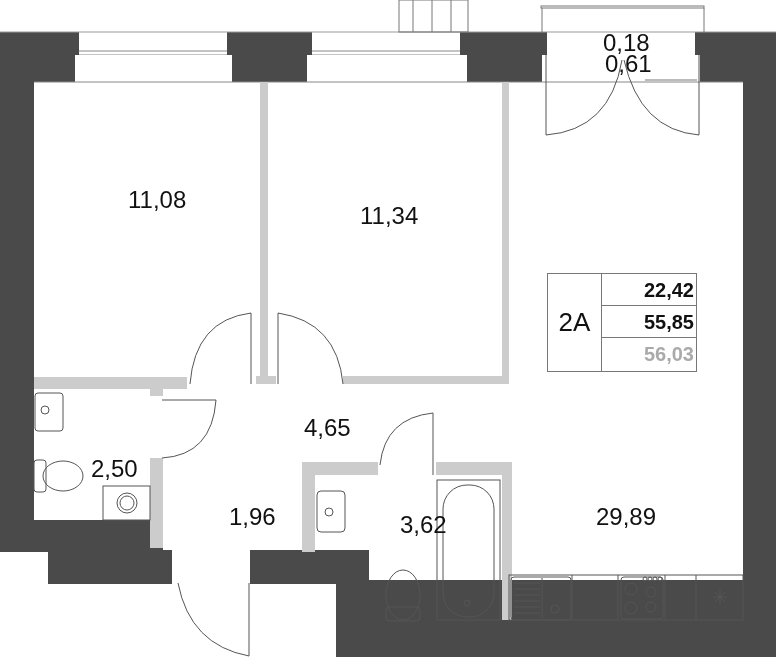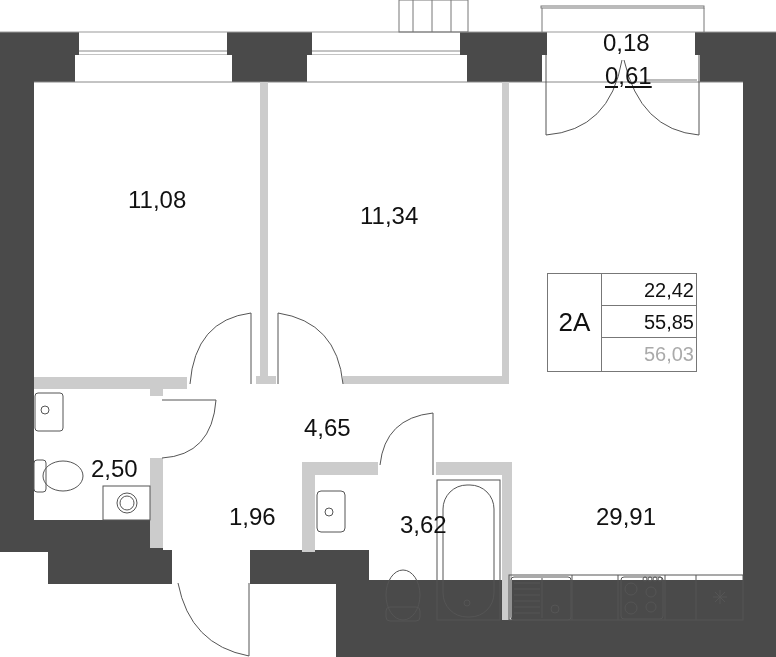--- a/index.html
+++ b/index.html
@@ -8,21 +8,21 @@
   #plan { position: absolute; left: 0; top: 0; width: 776px; height: 657px; }
   .label { position: absolute; font-size: 24px; color: #111; white-space: nowrap;
            font-family: "Liberation Sans", sans-serif; line-height: 1; }
   .legend { position: absolute; left: 547px; top: 273px; width: 150px; height: 99px;
             border: 1px solid #777; box-sizing: border-box; background: #fff; }
   .legend .code { position: absolute; left: 0; top: 0; width: 53px; height: 97px;
                   border-right: 1px solid #777; font-size: 26px; color: #111;
                   display: flex; align-items: center; justify-content: center; }
   .legend .row { position: absolute; left: 54px; width: 94px; height: 32px;
                  text-align: right; font-size: 20px; line-height: 32px; padding-right: 2px;
-                 box-sizing: border-box; }
+                 box-sizing: border-box; font-weight: bold; }
   .legend .r1 { top: 0; border-bottom: 1px solid #777; color: #111; }
   .legend .r2 { top: 32px; border-bottom: 1px solid #777; color: #111; }
   .legend .r3 { top: 64px; color: #aaa; }
 </style>
 </head>
 <body>
 
 <svg id="plan" viewBox="0 0 776 657" xmlns="http://www.w3.org/2000/svg">
 
   <g fill="#4a4a4a">
@@ -167,26 +167,26 @@
   <g stroke="#555" stroke-width="1">
     <line x1="713" y1="597" x2="727" y2="597"></line>
     <line x1="720" y1="590" x2="720" y2="604"></line>
     <line x1="715" y1="592" x2="725" y2="602"></line>
     <line x1="725" y1="592" x2="715" y2="602"></line>
   </g>
 </svg>
 
 <div class="label" style="left:112px; top:188px;margin-left:16px;">11,08</div>
 <div class="label" style="left:360px; top:204px;">11,34</div>
-<div class="label" style="left:596px; top:505px;">29,91</div>
+<div class="label" style="left:596px; top:505px;">29,89</div>
 <div class="label" style="left:304px; top:416px;">4,65</div>
 <div class="label" style="left:214px; top:505px;margin-left:15px;">1,96</div>
 <div class="label" style="left:91px; top:457px;">2,50</div>
 <div class="label" style="left:368px; top:513px;margin-left:32px;">3,62</div>
 <div class="label" style="left:603px; top:31px;">0,18</div>
-<div class="label" style="left:605px; top:64px;text-decoration:underline;">0,61</div>
+<div class="label" style="left:605px; top:52px;">0,61</div>
 
 <div class="legend">
   <div class="code">2A</div>
   <div class="row r1">22,42</div>
   <div class="row r2">55,85</div>
   <div class="row r3">56,03</div>
 </div>
 
 </body></html>

